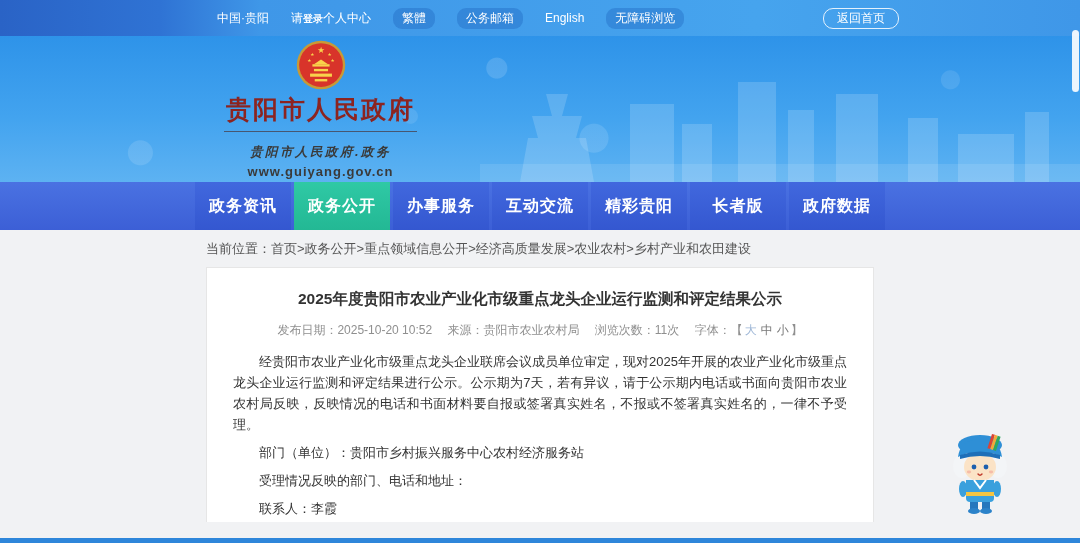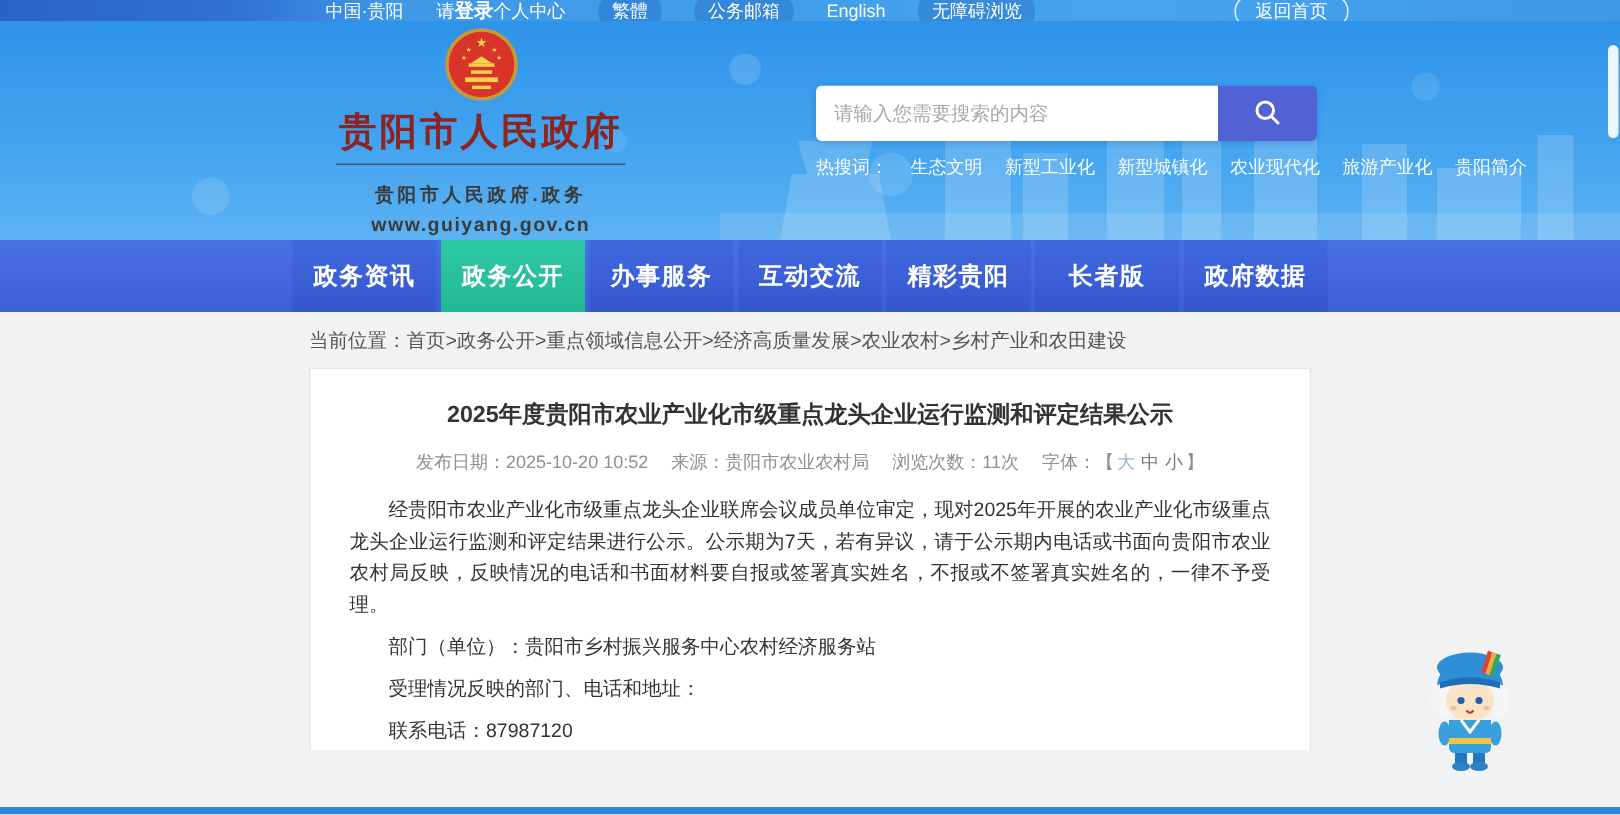--- a/index.html
+++ b/index.html
@@ -4,47 +4,47 @@
 <style>
   html,body{margin:0;padding:0;}
   body{
     width:1080px;height:543px;overflow:hidden;position:relative;
     font-family:"Liberation Sans",sans-serif;background:#f1f2f4;
   }
   .container{width:700px;margin:0 auto;position:relative;height:100%;}
 
   
   .topbar{
-    height:14px;
+    height:36px;
     background:linear-gradient(90deg,#2a63c6 0,#2f73d4 160px,#3f97e8 260px,#46a4ee 70%,#3f97e8 100%);
     padding-left:26px;
   }
   .topbar-inner{display:flex;align-items:center;justify-content:space-between;}
   .topbar-links{display:flex;align-items:center;gap:22px;padding-left:14px;}
   .topbar a{color:#fff;font-size:12px;text-decoration:none;white-space:nowrap;cursor:pointer;}
   .topbar a.pill{background:rgba(20,85,180,.30);padding:2px 9px;border-radius:9px;}
-  .topbar .login b{font-size:13px;font-weight:bold;margin-top:42px;}
+  .topbar .login b{font-size:10px;font-weight:bold;margin-top:42px;}
   .home-btn{border:1px solid rgba(255,255,255,.85);border-radius:10px;padding:1px 13px;margin-right:4px;}
 
   
   .banner{height:146px;position:relative;overflow:hidden;
     background:
       radial-gradient(circle at 46% 22%, rgba(255,255,255,.14) 0 10px, transparent 11px),
       radial-gradient(circle at 55% 70%, rgba(255,255,255,.12) 0 14px, transparent 15px),
       radial-gradient(circle at 38% 55%, rgba(255,255,255,.10) 0 7px, transparent 8px),
       radial-gradient(circle at 88% 30%, rgba(255,255,255,.10) 0 9px, transparent 10px),
       radial-gradient(circle at 13% 80%, rgba(255,255,255,.12) 0 12px, transparent 13px),
       linear-gradient(180deg,#2e93e9 0%,#42a3ef 55%,#5db2f2 100%);
   }
   .skyline{position:absolute;right:0;bottom:0;width:600px;height:130px;pointer-events:none;}
   .banner-inner{display:flex;align-items:center;justify-content:space-between;padding:0 12px 0 34px;box-sizing:border-box;width:700px;}
   .brand{display:flex;flex-direction:column;align-items:center;}
   .site-title{font-size:25px;font-weight:bold;color:#8c2420;letter-spacing:2px;
     border-bottom:1px solid rgba(70,45,45,.65);padding:3px 2px 5px;}
-  .site-sub{font-size:12.5px;font-weight:bold;color:#3a3a3a;letter-spacing:2.5px;margin-top:12px;}
+  .site-sub{font-size:12.5px;font-weight:bold;color:#3a3a3a;letter-spacing:2.5px;margin-top:12px;font-style:italic;}
   .site-url{font-size:13px;font-weight:bold;color:#3a3a3a;letter-spacing:1px;margin-top:3px;text-align:right;}
   .search-area{width:334px;margin-top:2px;}
   .search-box{display:flex;height:37px;border-radius:4px;overflow:hidden;box-shadow:0 1px 4px rgba(0,40,90,.18);}
   .search-box input{flex:1;border:none;outline:none;padding:0 12px;font-size:13px;color:#333;font-family:inherit;}
   .search-box input::placeholder{color:#a9a9a9;}
   .search-btn{width:66px;border:none;background:#5062d4;display:flex;align-items:center;justify-content:center;cursor:pointer;}
   .hot-search{margin-top:9px;display:flex;gap:15px;font-size:12px;color:rgba(255,255,255,.96);white-space:nowrap;}
   .hot-search a{color:rgba(255,255,255,.96);text-decoration:none;cursor:pointer;}
   .hot-repeat{display:flex;gap:15px;}
 
@@ -118,43 +118,20 @@
         <path d="M23 31 L32 25 L41 31 Z" fill="#f9d24b"></path>
         <rect x="21" y="31" width="22" height="3" fill="#f9d24b"></rect>
         <rect x="23" y="37" width="18" height="3" fill="#f9d24b"></rect>
         <rect x="18" y="43" width="28" height="4" fill="#f9d24b"></rect>
         <rect x="24" y="50" width="16" height="3" fill="#f9d24b"></rect>
       </svg>
       <div class="site-title">贵阳市人民政府</div>
       <div class="site-sub">贵阳市人民政府.政务</div>
       <div class="site-url">www.guiyang.gov.cn</div>
     </div>
-    <div class="search-area">
-      <div class="search-box">
-        <input type="text" placeholder="请输入您需要搜索的内容" style="">
-        <button class="search-btn">
-          <svg width="22" height="22" viewBox="0 0 22 22">
-            <circle cx="9.5" cy="9.5" r="5.5" fill="none" stroke="#fff" stroke-width="2"></circle>
-            <line x1="13.8" y1="13.8" x2="18" y2="18" stroke="#fff" stroke-width="2" stroke-linecap="round"></line>
-          </svg>
-        </button>
-      </div>
-      <div class="hot-search">
-        <span class="hot-label">热搜词：</span>
-        <span class="hot-repeat">
-
-        <a class="hot-item">生态文明</a>
-            <a class="hot-item">新型工业化</a>
-            <a class="hot-item">新型城镇化</a>
-            <a class="hot-item">农业现代化</a>
-            <a class="hot-item">旅游产业化</a>
-            <a class="hot-item">贵阳简介</a>
-          </span>
-      </div>
-    </div>
   </div>
 </div>
 
 <div class="navbar">
   <div class="container nav-inner">
 
   <div class="nav-item">政务资讯</div>
       <div class="nav-item active">政务公开</div>
       <div class="nav-item">办事服务</div>
       <div class="nav-item">互动交流</div>
@@ -175,20 +152,21 @@
         <span>发布日期：</span><span>2025-10-20 10:52</span>
         <span class="grp">来源：</span><span>贵阳市农业农村局</span>
         <span class="grp">浏览次数：</span><span>11次</span>
         <span class="grp">字体：</span><span>【</span><a class="fs fs-large">大</a><a class="fs">中</a><a class="fs">小</a><span>】</span>
       </div>
       <div class="body-text">
 
       <p>经贵阳市农业产业化市级重点龙头企业联席会议成员单位审定，现对2025年开展的农业产业化市级重点龙头企业运行监测和评定结果进行公示。公示期为7天，若有异议，请于公示期内电话或书面向贵阳市农业农村局反映，反映情况的电话和书面材料要自报或签署真实姓名，不报或不签署真实姓名的，一律不予受理。</p>
           <p>部门（单位）：贵阳市乡村振兴服务中心农村经济服务站</p>
           <p>受理情况反映的部门、电话和地址：</p>
+          <p>联系人：李霞</p>
           <p>联系电话：87987120</p>
         </div>
 
     </div>
   </div>
 </div>
 
 <svg class="mascot" viewBox="0 0 64 84">
   <ellipse cx="14" cy="36" rx="9" ry="12" fill="#f3f5f7"></ellipse>
   <ellipse cx="50" cy="36" rx="9" ry="12" fill="#f3f5f7"></ellipse>

